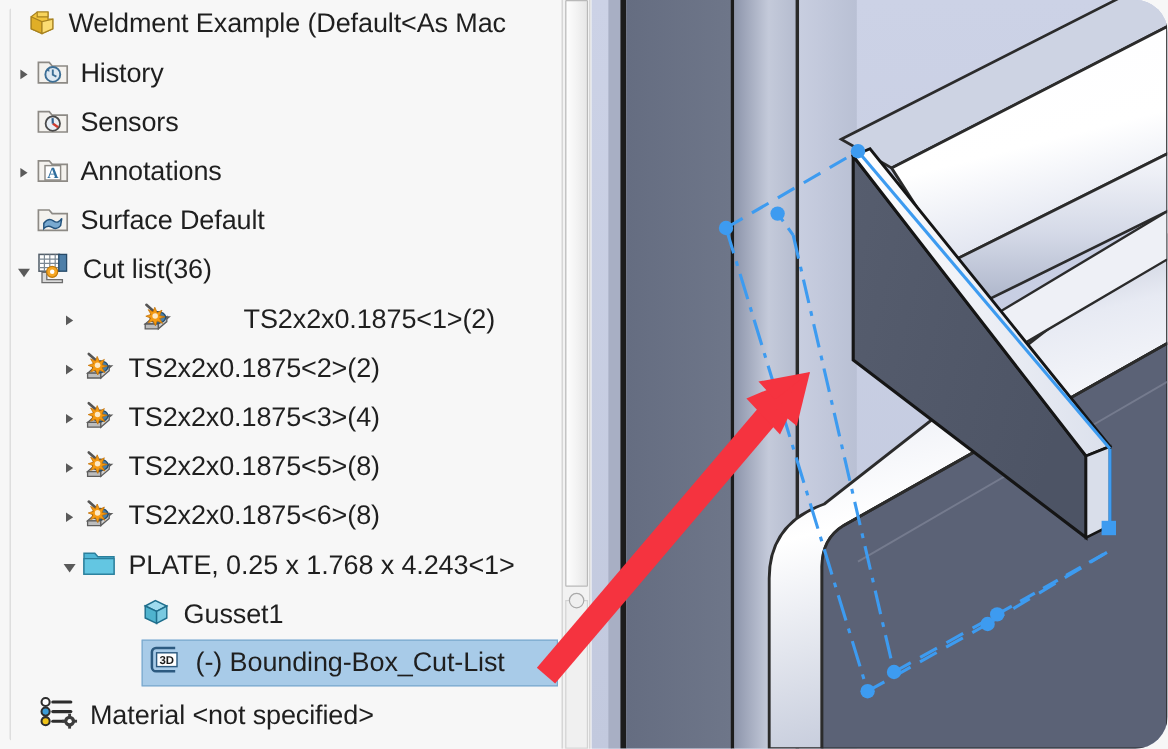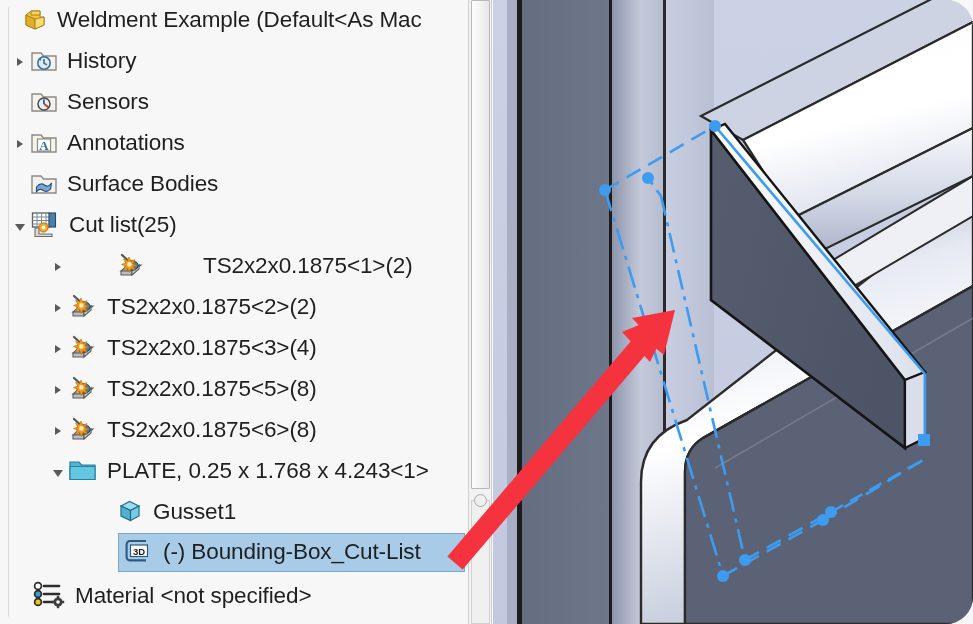--- a/index.html
+++ b/index.html
@@ -135,21 +135,21 @@
     </div>
 
     <div class="row" style="top:164px;left:12px;">
       <span class="twisty"></span>
       <span class="ico">
         <svg width="28" height="26" viewBox="0 0 28 26">
           <path d="M2 6 h9 l2.5 3 H26 v14 H2 Z" fill="#f4f2ee" stroke="#8d8a85" stroke-width="1.4"></path>
           <path d="M6.5 17 q4 -5 8 -2 q4 3 7 -2 l-1 6 q-3 4 -7 1.5 q-4 -2.5 -7 1 z" fill="#79a9d0" stroke="#23537d" stroke-width="1.2"></path>
         </svg>
       </span>
-      <span class="lbl">Surface Bodies</span>
+      <span class="lbl">Surface Default</span>
     </div>
 
     <div class="row" style="top:205px;left:12px;">
       <span class="twisty down"></span>
       <span class="ico">
         <svg width="30" height="28" viewBox="0 0 30 28">
           <rect x="2.5" y="3" width="17" height="14" fill="#ffffff" stroke="#55606b" stroke-width="1.3"></rect>
           <g stroke="#7b8893" stroke-width="1">
             <line x1="2.5" y1="7" x2="19.5" y2="7"></line>
               <line x1="2.5" y1="10.5" x2="19.5" y2="10.5"></line>
@@ -157,21 +157,21 @@
             <line x1="7" y1="3" x2="7" y2="17"></line>
               <line x1="11.5" y1="3" x2="11.5" y2="17"></line>
             <line x1="16" y1="3" x2="16" y2="17"></line>
           </g>
           <rect x="19" y="3" width="6.5" height="14" fill="#4e7fa8" stroke="#274a68" stroke-width="1.1"></rect>
           <path d="M5 18 h4 v6 h13 v2.5 H5 Z" fill="#d9d9d9" stroke="#6d6d6d" stroke-width="1.1"></path>
           <circle cx="13.5" cy="17.5" r="4.6" fill="#f6a623" stroke="#c07a0c" stroke-width="1"></circle>
           <circle cx="13.5" cy="17.5" r="1.9" fill="#ffffff"></circle>
         </svg>
       </span>
-      <span class="lbl">Cut list(25)</span>
+      <span class="lbl">Cut list(36)</span>
     </div>
 
     <div class="row" style="top:246px;left:50px;gap:48px;">
       <span class="twisty right"></span>
       <span class="ico">
         <svg width="30" height="28" viewBox="0 0 30 28">
           <path d="M5 20 l7 -6 h13 l-7 6 z" fill="#d7d7d7" stroke="#5d5d5d" stroke-width="1.1"></path>
           <path d="M5 20 v4 h11 v-4 z" fill="#bdbdbd" stroke="#5d5d5d" stroke-width="1.1"></path>
           <path d="M16 20 v4 l7 -6 v-4 z" fill="#cfcfcf" stroke="#5d5d5d" stroke-width="1.1"></path>
           <ellipse cx="15.5" cy="14.5" rx="6.5" ry="4.8" fill="#4a7fa6" stroke="#244d6e" stroke-width="1.1"></ellipse>

